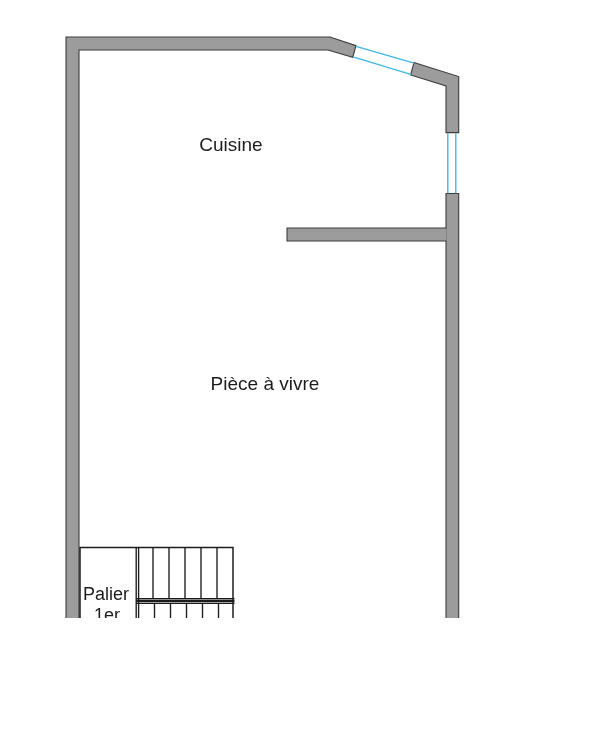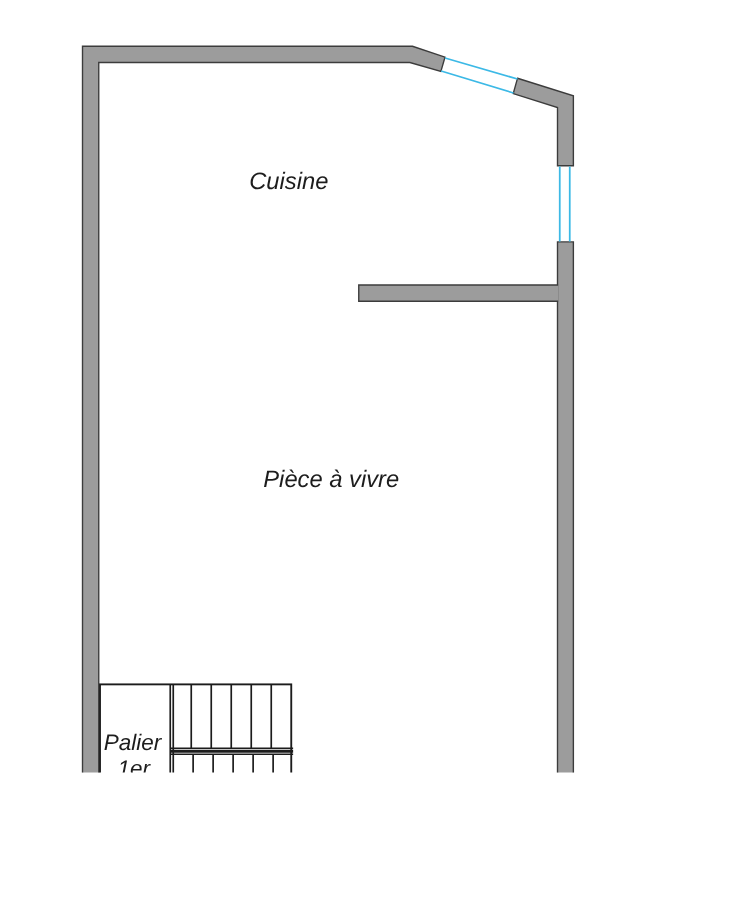--- a/index.html
+++ b/index.html
@@ -1,16 +1,16 @@
 <!DOCTYPE html>
 <html><head>
 <meta charset="utf-8">
 <style>
   html,body{margin:0;padding:0;background:#ffffff;}
-  .page{width:600px;height:618px;position:relative;font-family:"Liberation Sans",sans-serif;font-style:italic;}
+  .page{width:600px;height:618px;position:relative;font-family:"Liberation Sans",sans-serif;}
   svg{position:absolute;top:0;left:0;}
   text{fill:#1d1d1d;}
 </style>
 </head>
 <body>
 <div class="page">
 <svg width="600" height="730" viewBox="0 0 600 730">
 
   <rect x="0" y="0" width="600" height="730" fill="#ffffff"></rect>
 

